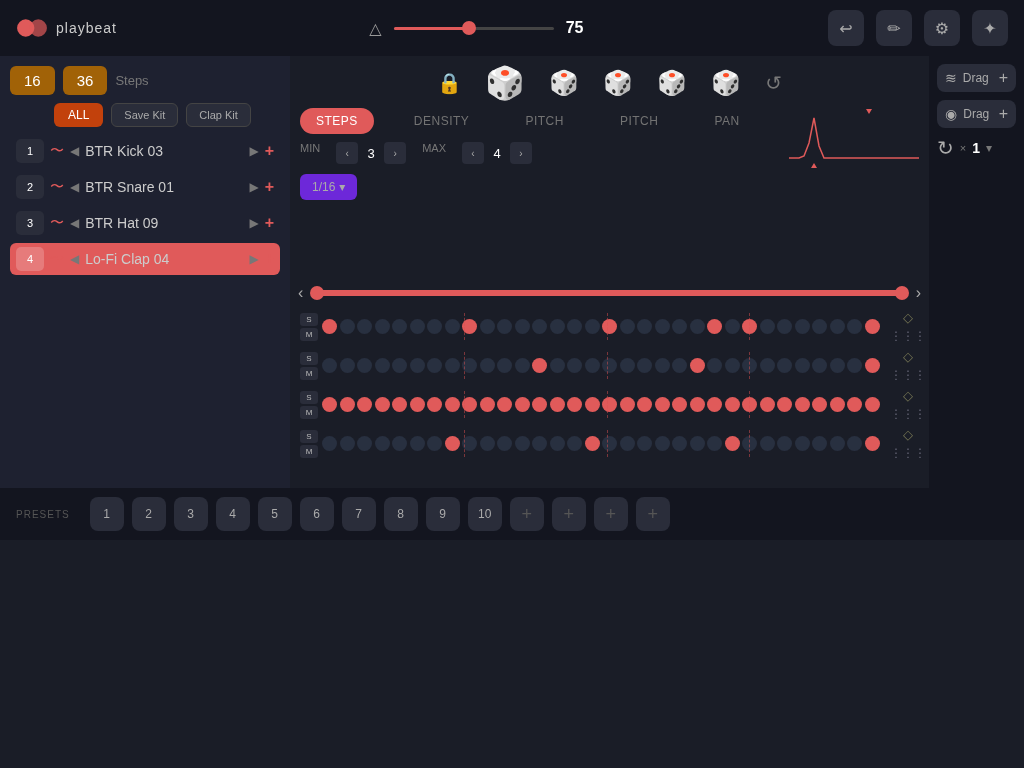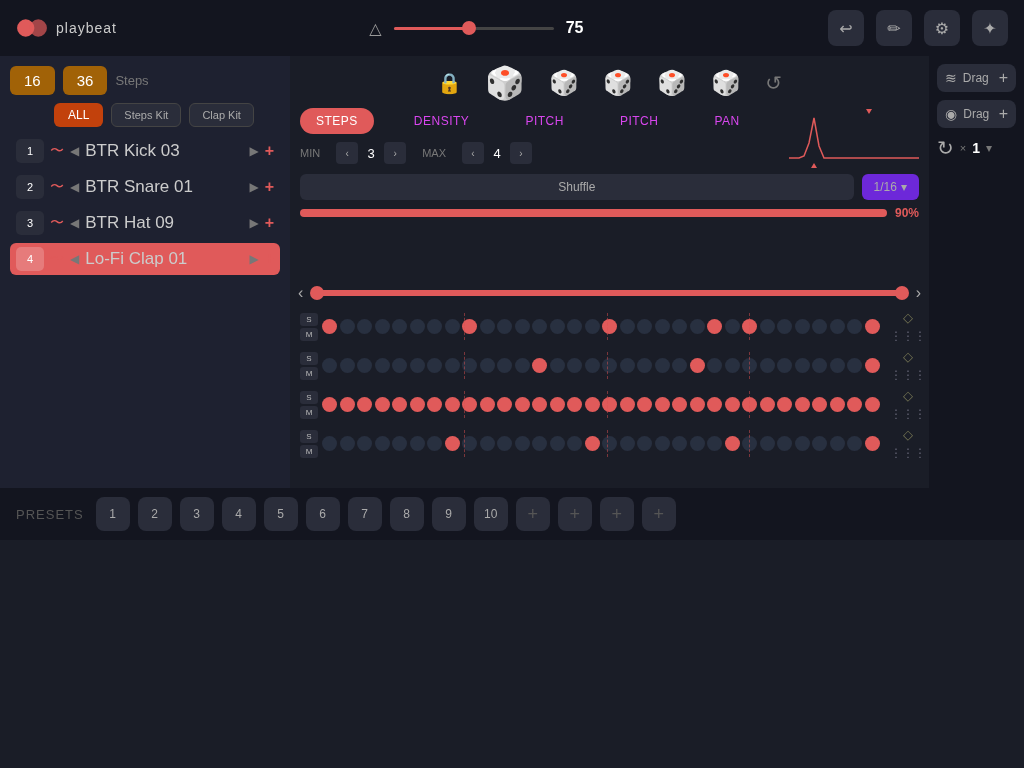--- a/index.html
+++ b/index.html
@@ -178,21 +178,21 @@
     .track-prev {
       background: none;
       border: none;
       color: #777;
       cursor: pointer;
       font-size: 12px;
     }
     .track-name {
       flex: 1;
       color: #ccc;
-      font-size: 17px;
+      font-size: 14px;
     }
     .track-next {
       background: none;
       border: none;
       color: #777;
       cursor: pointer;
       font-size: 12px;
     }
     .track-add {
       background: none;
@@ -216,35 +216,34 @@
     }
 
     .tab-row {
       display: flex;
       align-items: center;
       gap: 24px;
     }
     .tab-btn {
       background: none;
       border: none;
-      color: #d946ef;
+      color: #737373;
       font-size: 12px;
       cursor: pointer;
       padding: 6px 16px;
       border-radius: 20px;
       letter-spacing: 0.5px;
     }
     .tab-btn.active {
       background: #e05a5a;
       color: #fff;
     }
 
     .min-max-row {
       display: flex;
-      align-items: center;
       gap: 16px;
     }
     .mm-label {
       color: #777;
       font-size: 11px;
     }
     .mm-control {
       display: flex;
       align-items: center;
       gap: 6px;
@@ -397,23 +396,23 @@
     .presets-bar {
       background: #13151f;
       height: 52px;
       display: flex;
       align-items: center;
       padding: 0 16px;
       gap: 8px;
     }
     .presets-label {
       color: #555;
-      font-size: 13px;
+      font-size: 10px;
       letter-spacing: 1px;
-      margin-right: 4px;
+      margin-right: 12px;
     }
     .preset-btn {
       background: #2a2d3a;
       border: none;
       color: #aaa;
       width: 34px;
       height: 34px;
       border-radius: 8px;
       cursor: pointer;
       font-size: 12px;
@@ -579,21 +578,21 @@
     <div class="left-sidebar">
 
       <div class="steps-row">
         <button class="steps-btn">16</button>
         <button class="steps-btn">36</button>
         <span class="steps-label">Steps</span>
       </div>
 
       <div class="kit-row">
         <button class="all-btn">ALL</button>
-        <button class="kit-btn">Steps Kit</button>
+        <button class="kit-btn">Save Kit</button>
         <button class="kit-btn">Clap Kit</button>
       </div>
 
       <div class="track-list">
 
         <div class="track-item">
           <div class="track-num">
               <span>1</span>
             </div>
           <span class="track-waveform">〜</span>
@@ -624,21 +623,21 @@
           <button class="track-next">▶</button>
           <button class="track-add">+</button>
         </div>
 
         <div class="track-item active">
           <div class="track-num">
               <span>4</span>
             </div>
           <span class="track-waveform">〜</span>
           <button class="track-prev">◀</button>
-          <span class="track-name">Lo-Fi Clap 01</span>
+          <span class="track-name">Lo-Fi Clap 04</span>
           <button class="track-next">▶</button>
           <button class="track-add">+</button>
         </div>
 
       </div>
     </div>
 
     <div class="full-width-area">
 
       <div class="center-column">
@@ -687,31 +686,26 @@
 
               <polyline points="0,50 10,50 15,48 20,35 25,10 30,38 35,50 40,50 50,50 60,50 70,50 80,50 90,50 100,50 110,50 120,50 130,50" fill="none" stroke="#e05a5a" stroke-width="1.5"></polyline>
 
               <polygon points="25,55 22,60 28,60" fill="#e05a5a"></polygon>
               <polygon points="80,2 77,7 83,7" fill="#e05a5a" transform="rotate(180,80,4)"></polygon>
             </svg>
           </div>
         </div>
 
         <div style="display:flex; align-items:center; gap:8px;">
-          <button class="shuffle-btn">Shuffle</button>
           <button class="timing-btn">
             <span>1/16</span>
             <span>▾</span>
           </button>
         </div>
 
-        <div class="progress-bar-container">
-          <div class="progress-bar-track"></div>
-          <span class="progress-label">90%</span>
-        </div>
 
       </div>
 
       <div class="sequencer-bottom">
 
         <div style="display:flex; align-items:center; padding:4px 8px; gap:8px;">
           <button class="range-arrow">‹</button>
           <div class="range-track">
             <div class="range-fill"></div>
             <div class="range-thumb-left"></div>

